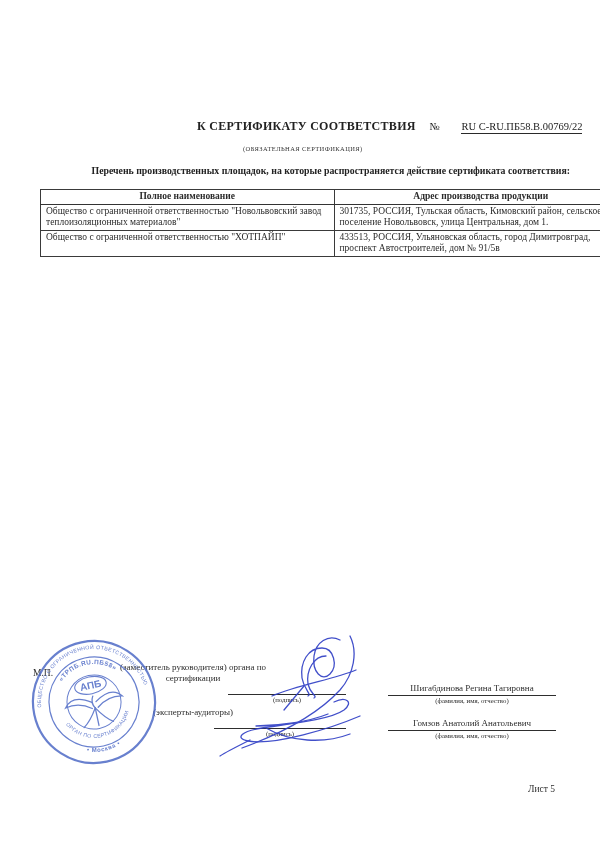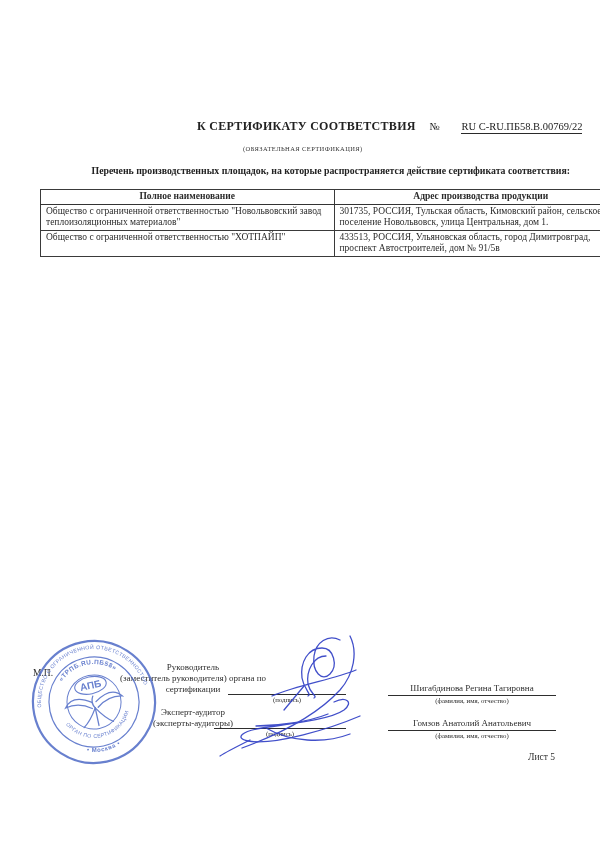--- a/index.html
+++ b/index.html
@@ -49,21 +49,21 @@
   .role-2{top:707px;}
   .sig-line{position:absolute;border-top:1px solid #2e2e2e;text-align:center;}
   .sig-line-1{left:228px;top:694px;width:118px;}
   .sig-line-2{left:214px;top:728px;width:132px;}
   .small-caption{font-size:6.8px;color:#2e2e2e;padding-top:1px;}
   .name-block{position:absolute;left:388px;width:168px;text-align:center;}
   .name-block-1{top:683px;}
   .name-block-2{top:718px;}
   .signer-name{font-size:9px;line-height:11px;color:#2e2e2e;padding-bottom:1px;}
   .name-rule{border-top:1px solid #2e2e2e;}
-  .sheet-label{position:absolute;left:528px;top:752px;font-size:9.5px;color:#2e2e2e;}
+  .sheet-label{position:absolute;left:528px;top:784px;font-size:9.5px;color:#2e2e2e;}
   .stamp-svg{position:absolute;left:28px;top:636px;width:132px;height:132px;}
   .sign-svg{position:absolute;left:208px;top:626px;width:190px;height:140px;}
   .stamp-text{font-family:"Liberation Sans","DejaVu Sans",sans-serif;}
 </style>
 </head>
 <body>
 
 <div class="page">
 
 
@@ -94,27 +94,25 @@
       <tr>
         <td>Общество с ограниченной ответственностью "ХОТПАЙП"</td>
         <td>433513, РОССИЯ, Ульяновская область, город Димитровград, проспект Автостроителей, дом № 91/5в</td>
       </tr>
     </tbody>
   </table>
 
   <div class="mp-label">М.П.</div>
 
   <div class="role role-1">
-    <div>Руководитель</div>
     <div>(заместитель руководителя) органа по</div>
     <div>сертификации</div>
   </div>
 
   <div class="role role-2">
-    <div>Эксперт-аудитор</div>
     <div>(эксперты-аудиторы)</div>
   </div>
 
   <div class="sig-line sig-line-1">
     <div class="small-caption">(подпись)</div>
   </div>
   <div class="sig-line sig-line-2">
     <div class="small-caption">(подпись)</div>
   </div>
 

